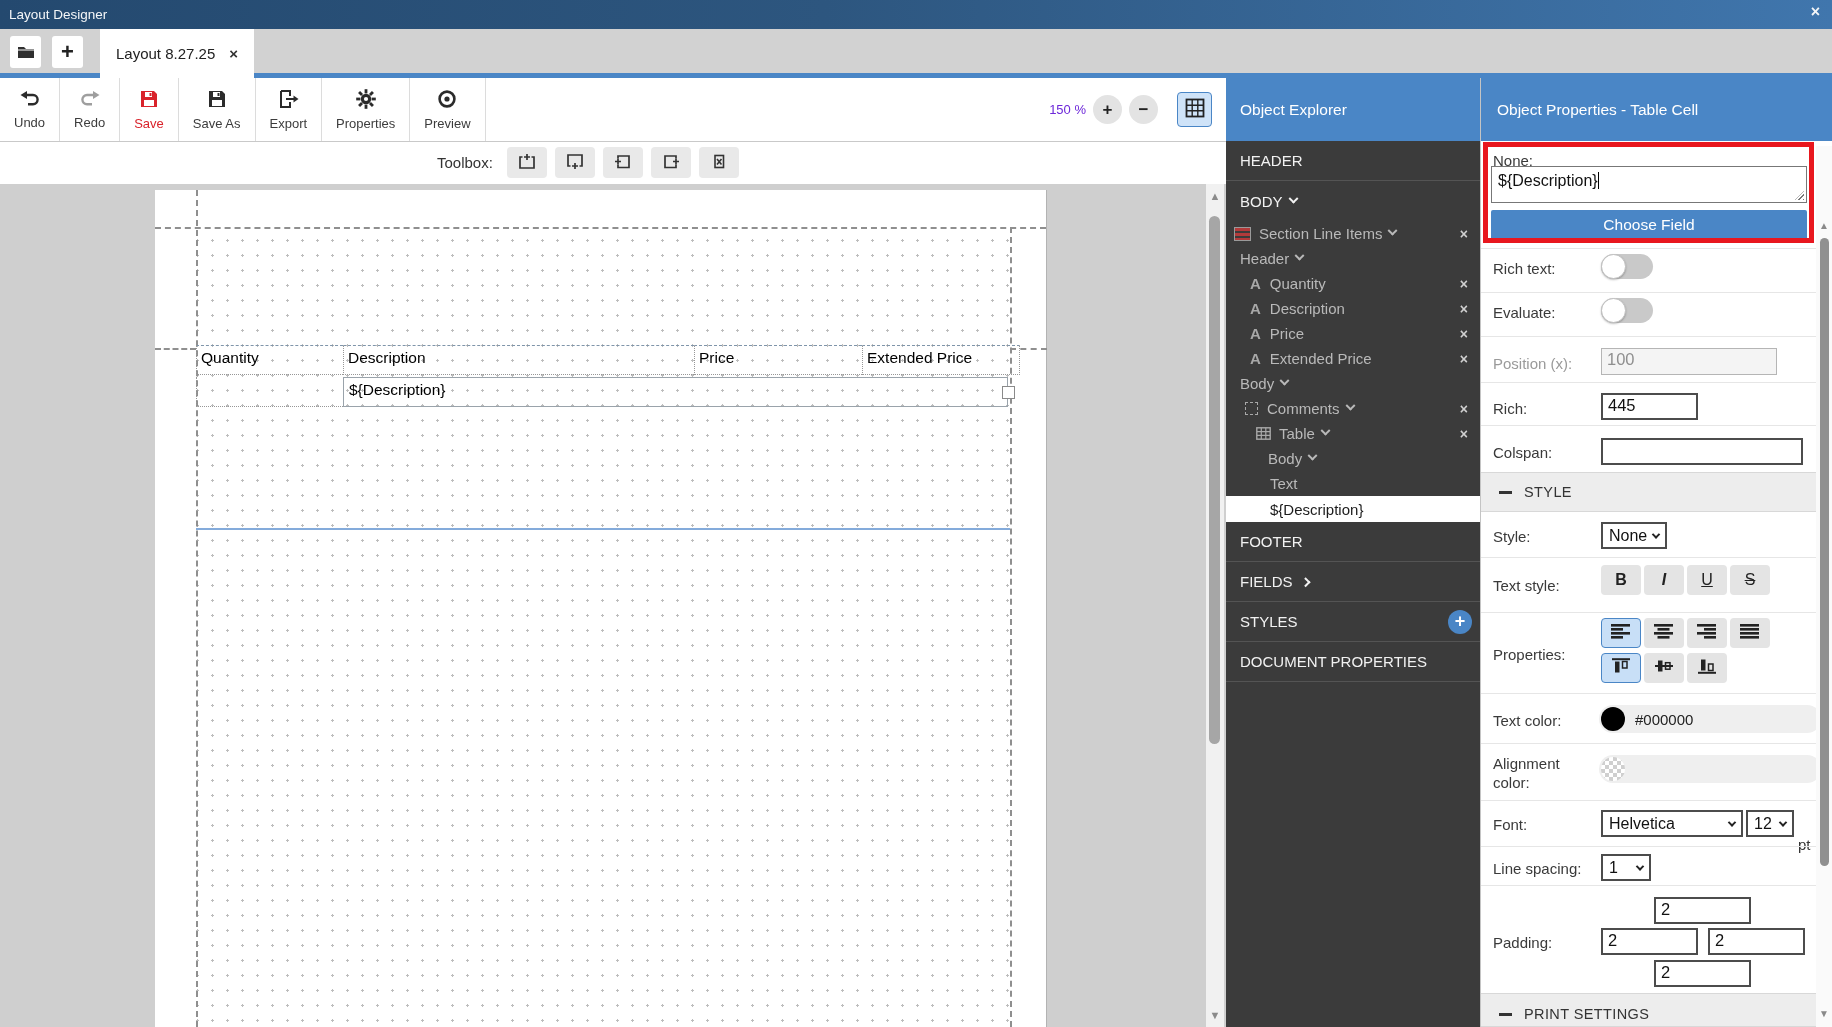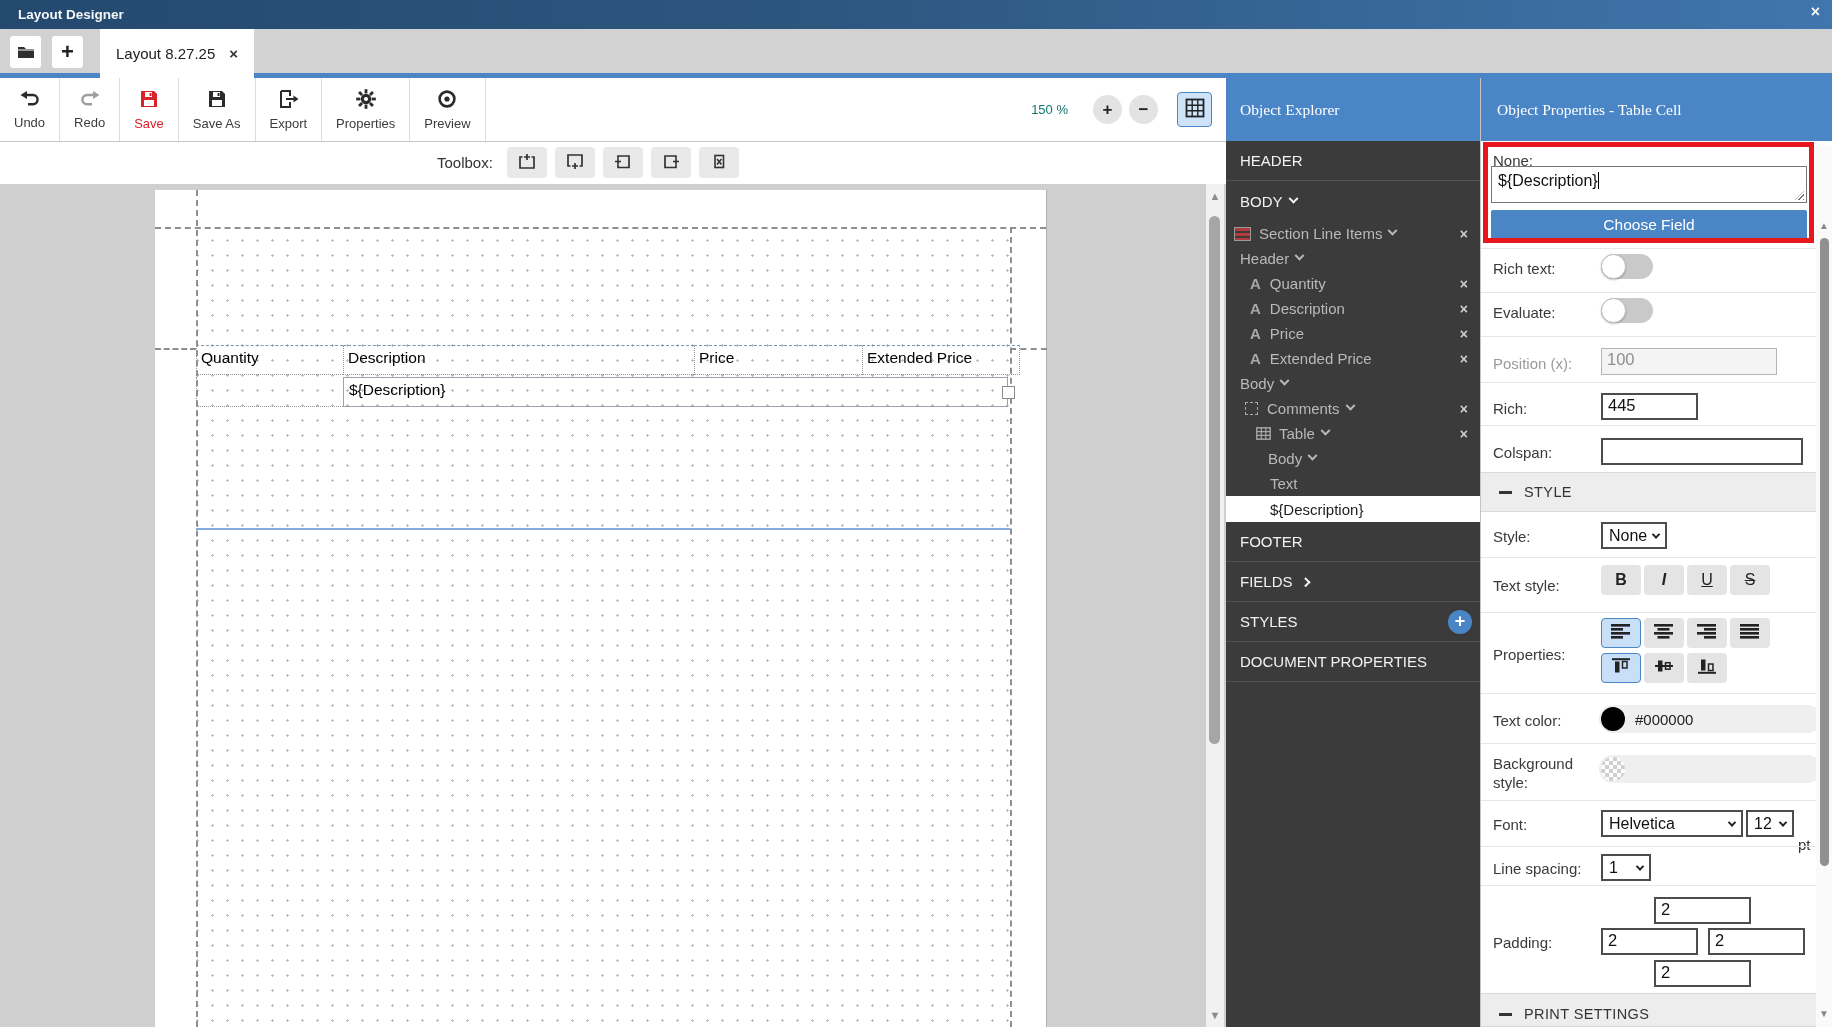--- a/index.html
+++ b/index.html
@@ -3,21 +3,21 @@
 <meta charset="utf-8">
 <style>
   * { margin:0; padding:0; box-sizing:border-box; }
   html,body { width:1832px; height:1027px; overflow:hidden; }
   body { font-family:"Liberation Sans", sans-serif; background:#fff; position:relative; }
 
   
   .titlebar { position:absolute; left:0; top:0; width:1832px; height:29px;
     background:linear-gradient(90deg,#24496f 0%,#2d567f 45%,#4076ad 100%);
     color:#f4f6f8; display:flex; align-items:center; }
-  .titlebar .ttl { font-size:13.5px; font-weight:bold; margin-left:18px; }
+  .titlebar .ttl { font-size:13.5px; font-weight:normal; margin-left:9px; }
   .titlebar .wclose { position:absolute; right:12px; top:3px; font-size:16px; font-weight:bold; cursor:pointer; }
 
   
   .tabbar { position:absolute; left:0; top:29px; width:1832px; height:49px; background:#d2d2d2; }
   .tabbar .stripe { position:absolute; left:0; bottom:0; height:5px; width:100%; background:#4a86c6; }
   .tb-btn { position:absolute; top:7px; width:31px; height:32px; background:#fff; border:none; border-radius:3px;
     display:flex; align-items:center; justify-content:center; font-size:20px; color:#222; cursor:pointer; }
   .tb-btn.open { left:10px; }
   .tb-btn.newtab { left:52px; font-weight:bold; font-size:22px; }
   .tab { position:absolute; left:100px; top:0; height:49px; min-width:152px; background:#fff; z-index:2;
@@ -27,21 +27,21 @@
 
   
   .toolbar { position:absolute; left:0; top:78px; width:1226px; height:64px; background:#fff; border-bottom:1px solid #c9c9c9; }
   .tool-items { display:flex; height:100%; }
   .tool-item { display:flex; flex-direction:column; align-items:center; justify-content:center; gap:3px;
     padding:0 14px; min-width:58px; border-right:1px solid #dcdcdc; cursor:pointer; }
   .tool-item .tl { font-size:13px; color:#3c3c3c; }
   .tool-item.red .tl { color:#d9232b; }
   .tool-item.dim svg { opacity:.45; }
   .zoomctl { position:absolute; top:0; right:14px; height:100%; display:flex; align-items:center; gap:7px; }
-  .zoomlabel { font-size:13px; color:#0f766e; margin-right:18px; }
+  .zoomlabel { font-size:13px; color:#6d28d9; margin-right:0; }
   .zbtn { width:29px; height:29px; border-radius:50%; background:#e3e3e3; border:none; font-size:17px; font-weight:bold;
     color:#222; cursor:pointer; line-height:1; }
   .gridbtn { width:35px; height:35px; margin-left:12px; background:#cfe3f8; border:1.5px solid #4a86c6; border-radius:4px;
     display:flex; align-items:center; justify-content:center; cursor:pointer; }
 
   
   .toolboxbar { position:absolute; left:0; top:142px; width:1226px; height:42px; background:#fff; }
   .toolbox-inner { position:absolute; left:437px; top:5px; display:flex; align-items:center; gap:8px; }
   .toolbox-label { font-size:15px; color:#333; margin-right:6px; }
   .tbx-btn { width:40px; height:31px; background:#e9e9e9; border:none; border-radius:4px;
@@ -67,21 +67,21 @@
   
   .vscroll { position:absolute; top:184px; left:1206px; width:18px; height:843px; background:#f1f1f1; }
   .vscroll .arr { position:absolute; left:0; width:100%; text-align:center; font-size:11px; color:#8a8a8a; cursor:pointer; }
   .vscroll .thumb { position:absolute; left:3px; width:11px; border-radius:6px; background:#a6a6a6; cursor:pointer; }
   .pscroll { position:absolute; top:68px; right:0; width:16px; bottom:0; background:#fafafa; }
   .pscroll .arr { position:absolute; left:0; width:100%; text-align:center; font-size:10px; color:#8a8a8a; cursor:pointer; }
   .pscroll .thumb { position:absolute; left:4px; width:9px; border-radius:5px; background:#909090; cursor:pointer; }
 
   
   .explorer { position:absolute; left:1226px; top:78px; width:254px; bottom:0; background:#3b3b3b; }
-  .panel-head { height:63px; background:#4a86c6; color:#fff; font-size:15.5px; display:flex; align-items:center; padding-left:14px;font-family:Liberation Serif, serif; }
+  .panel-head { height:63px; background:#4a86c6; color:#fff; font-size:15.5px; display:flex; align-items:center; padding-left:14px; }
   .ox-row { position:relative; display:flex; align-items:center; color:#b9b9b9; font-size:15px; }
   .ox-row.section { height:40px; color:#f2f2f2; padding-left:14px; }
   .ox-row.divider-below { border-bottom:1px solid #545454; }
   .ox-row.node { height:25px; }
   .ox-row.selected { background:#fff; color:#1c1c1c; height:26px; }
   .ox-close { position:absolute; right:12px; font-size:14px; font-weight:bold; color:#cfcfcf; cursor:pointer; }
   .chev { display:inline-block; width:7px; height:7px; border-right:2px solid currentColor; border-bottom:2px solid currentColor;
     transform:rotate(45deg) translate(-2px,-2px); margin-left:7px; }
   .chev.right { transform:rotate(-45deg) translate(1px,2px); }
   .a-icon { font-weight:bold; color:#a8a8a8; font-size:15px; margin-right:9px; }
@@ -538,21 +538,21 @@
     </div>
 
   <div class="hline" style="top:615px;"></div>
   <span class="prow-label" style="top:634px;">Text color:</span>
   <div class="pill" style="top:627px;">
     <span class="swatch black"></span>
     <span class="ptxt">#000000</span>
   </div>
 
   <div class="hline" style="top:665px;"></div>
-  <span class="prow-label" style="top:677px;width:100px;line-height:1.25;">Background style:</span>
+  <span class="prow-label" style="top:677px;width:100px;line-height:1.25;">Alignment color:</span>
   <div class="pill" style="top:677px;">
     <span class="swatch checker"></span>
   </div>
 
   <div class="hline" style="top:722px;"></div>
   <span class="prow-label" style="top:738px;">Font:</span>
   <div class="sel" style="left:120px;top:732px;width:142px;">
     <span>Helvetica</span>
       <span class="schev"></span>
   </div>

